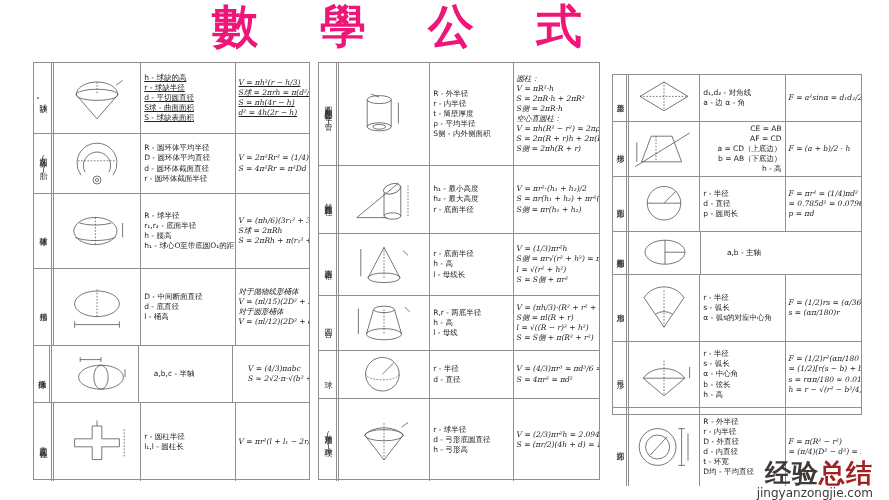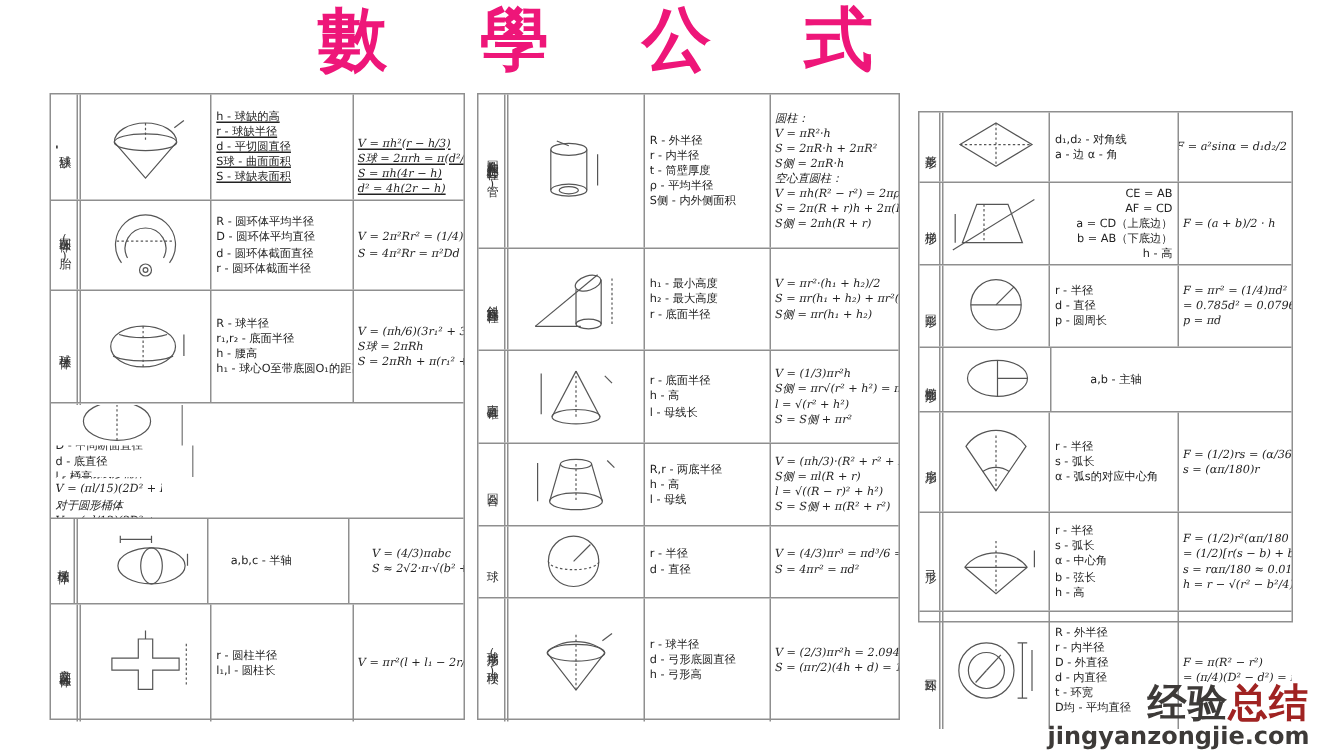--- a/index.html
+++ b/index.html
@@ -21,21 +21,21 @@
   .defs{font-size:7.5px;line-height:1.35;display:flex;flex-direction:column;
         justify-content:center;padding:2px 3px;color:#222;}
   .fors{font-size:7.5px;line-height:1.35;display:flex;flex-direction:column;
         justify-content:center;padding:2px 3px;color:#222;
         font-family:"DejaVu Serif",serif;font-style:italic;}
   .defline,.formline{white-space:nowrap;}
   .watermark{position:absolute;right:16px;bottom:0;text-align:right;line-height:1.05;}
   .brand{font-size:26px;font-weight:bold;letter-spacing:1px;}
   .brand .b1{color:#3d3a38;}
   .brand .b2{color:#a02322;}
-  .site{font-size:16px;font-weight:bold;color:#3d3a38;}
+  .site{font-size:12px;font-weight:normal;color:#3d3a38;}
 </style>
 </head>
 <body>
 
 <div class="page">
   <h1 class="title" style="color: rgb(238, 22, 121);">數學公式</h1>
 
   <section class="ftable" id="table-0" style="left:33px;top:62px;width:277px;height:418px;">
       <div class="frow" style="height: 71px; text-decoration: underline;">
         <div class="cell label" style="width: 20px;">球缺</div>
@@ -48,21 +48,21 @@
             <line x1="64" y1="14" x2="72" y2="8"></line>
           </svg>
         </div>
         <div class="cell defs" style="width: 95px;">
           <div class="defline">h - 球缺的高</div>
           <div class="defline">r - 球缺半径</div>
           <div class="defline">d - 平切圆直径</div>
           <div class="defline">S球 - 曲面面积</div>
           <div class="defline">S - 球缺表面积</div>
         </div>
-        <div class="cell fors" style="width: 74px; justify-content: flex-end;">
+        <div class="cell fors" style="width: 74px;">
           <div class="formline">V = πh²(r − h/3)</div>
           <div class="formline">S球 = 2πrh = π(d²/4 + h²)</div>
           <div class="formline">S = πh(4r − h)</div>
           <div class="formline">d² = 4h(2r − h)</div>
         </div>
       </div>
       <div class="frow" style="height: 60px;">
         <div class="cell label" style="width: 20px;">圆环体(胎)</div>
         <div class="cell fig" style="width: 88px;">
           <svg viewBox="0 0 80 60">
@@ -100,21 +100,21 @@
           <div class="defline">r₁,r₂ - 底面半径</div>
           <div class="defline">h - 腰高</div>
           <div class="defline">h₁ - 球心O至带底圆O₁的距离</div>
         </div>
         <div class="cell fors" style="width: 74px;">
           <div class="formline">V = (πh/6)(3r₁² + 3r₂² + h²)</div>
           <div class="formline">S球 = 2πRh</div>
           <div class="formline">S = 2πRh + π(r₁² + r₂²)</div>
         </div>
       </div>
-      <div class="frow" style="height: 77px; flex-direction: column;">
+      <div class="frow" style="height: 77px;">
         <div class="cell label" style="width: 20px;">桶形</div>
         <div class="cell fig" style="width: 88px;">
           <svg viewBox="0 0 80 60">
             <ellipse cx="40" cy="26" rx="28" ry="16"></ellipse>
             <line x1="40" y1="8" x2="40" y2="44" stroke-dasharray="2 2"></line>
             <line x1="12" y1="52" x2="68" y2="52"></line>
             <line x1="12" y1="48" x2="12" y2="56"></line>
             <line x1="68" y1="48" x2="68" y2="56"></line>
           </svg>
         </div>
@@ -320,21 +320,21 @@
           <svg viewBox="0 0 80 60">
             <path d="M40 10 L70 28 L40 46 L10 28 Z"></path>
             <line x1="40" y1="10" x2="40" y2="46" stroke-dasharray="2 2"></line>
             <line x1="10" y1="28" x2="70" y2="28" stroke-dasharray="2 2"></line>
           </svg>
         </div>
         <div class="cell defs" style="width: 86px;">
           <div class="defline">d₁,d₂ - 对角线</div>
           <div class="defline">a - 边  α - 角</div>
         </div>
-        <div class="cell fors" style="width: 76px; align-items: flex-end;">
+        <div class="cell fors" style="width: 76px;">
           <div class="formline">F = a²sinα = d₁d₂/2</div>
         </div>
       </div>
       <div class="frow" style="height: 55px;">
         <div class="cell label" style="width: 16px;">梯形</div>
         <div class="cell fig" style="width: 72px;">
           <svg viewBox="0 0 80 60">
             <path d="M24 14 L50 14 L62 46 L12 46 Z"></path>
             <line x1="4" y1="52" x2="72" y2="10"></line>
             <line x1="30" y1="14" x2="30" y2="46" stroke-dasharray="2 2"></line>

